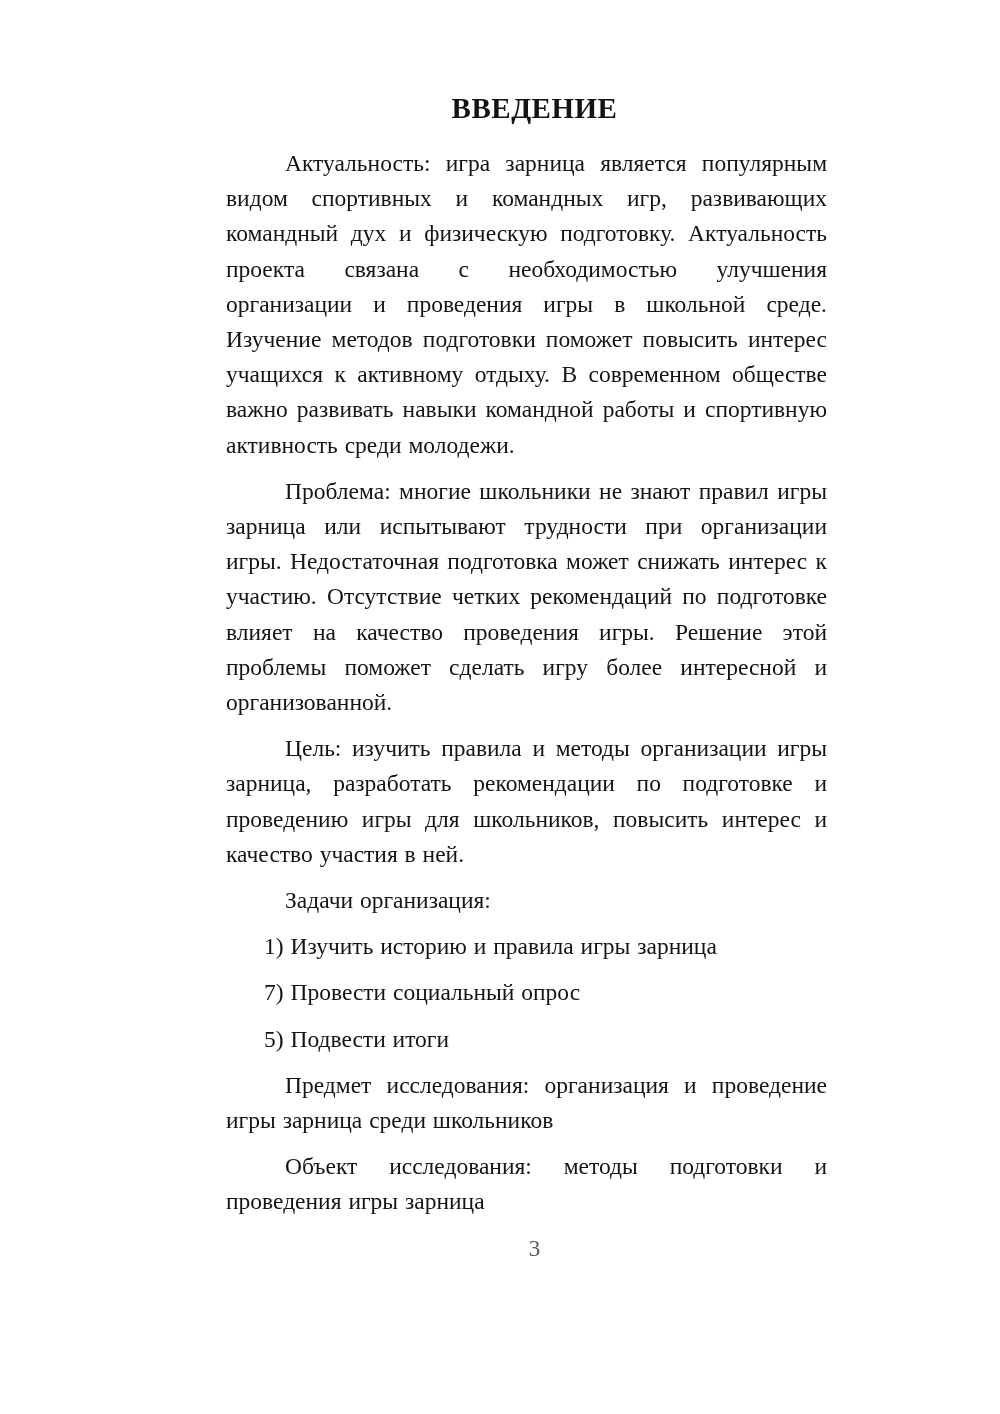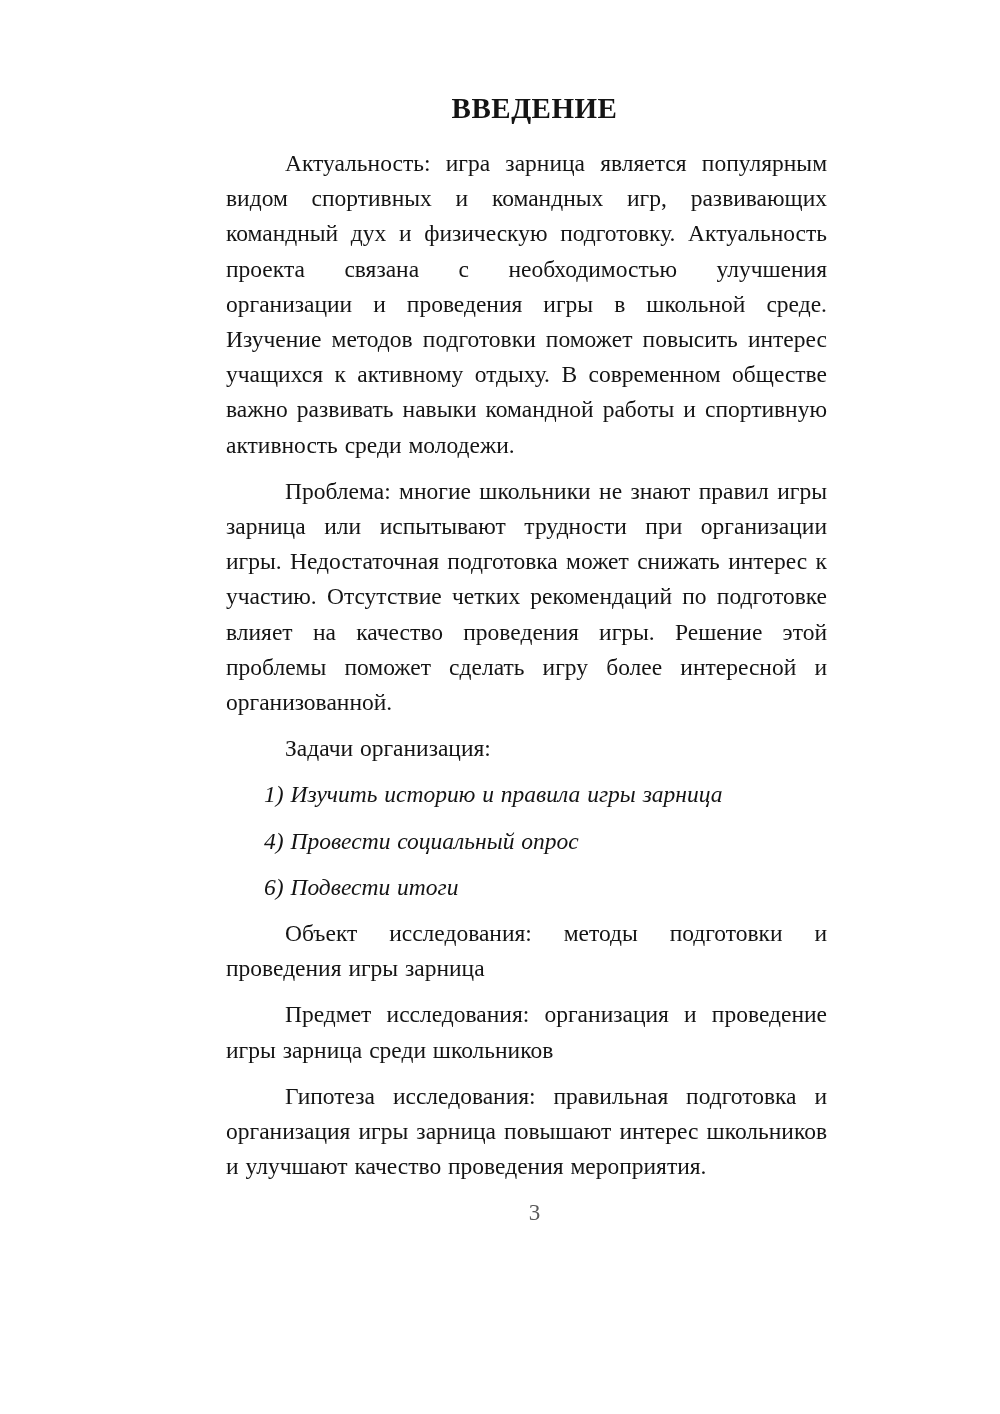--- a/index.html
+++ b/index.html
@@ -30,41 +30,40 @@
   .para {
     margin: 11px 16px 0 0;
     font-size: 23.5px;
     line-height: 35.2px;
     text-align: justify;
     text-indent: 59px;
     word-spacing: 1px;
   }
   .para.task {
     text-indent: 38px;
-    font-style: italic;
   }
   .page-number {
     margin-top: 16px;
     text-align: center;
     font-size: 23px;
     color: #5a5a5a;
   }
 </style>
 </head>
 <body>
 
 <div class="page">
   <h1 class="doc-title">ВВЕДЕНИЕ</h1>
 
   <p class="para">Актуальность: игра зарница является популярным видом спортивных и командных игр, развивающих командный дух и физическую подготовку. Актуальность проекта связана с необходимостью улучшения организации и проведения игры в школьной среде. Изучение методов подготовки поможет повысить интерес учащихся к активному отдыху. В современном обществе важно развивать навыки командной работы и спортивную активность среди молодежи.</p>
   <p class="para">Проблема: многие школьники не знают правил игры зарница или испытывают трудности при организации игры. Недостаточная подготовка может снижать интерес к участию. Отсутствие четких рекомендаций по подготовке влияет на качество проведения игры. Решение этой проблемы поможет сделать игру более интересной и организованной.</p>
+  <p class="para">Цель: изучить правила и методы организации игры зарница, разработать рекомендации по подготовке и проведению игры для школьников, повысить интерес и качество участия в ней.</p>
   <p class="para">Задачи организация:</p>
 
   <p class="para task">1) Изучить историю и правила игры зарница</p>
-  <p class="para task">4) Провести социальный опрос</p>
-  <p class="para task">6) Подвести итоги</p>
+  <p class="para task">7) Провести социальный опрос</p>
+  <p class="para task">5) Подвести итоги</p>
 
+  <p class="para">Предмет исследования: организация и проведение игры зарница среди школьников</p>
   <p class="para">Объект исследования: методы подготовки и проведения игры зарница</p>
-  <p class="para">Предмет исследования: организация и проведение игры зарница среди школьников</p>
-  <p class="para">Гипотеза исследования: правильная подготовка и организация игры зарница повышают интерес школьников и улучшают качество проведения мероприятия.</p>
 
   <div class="page-number">3</div>
 </div>
 
 </body></html>

